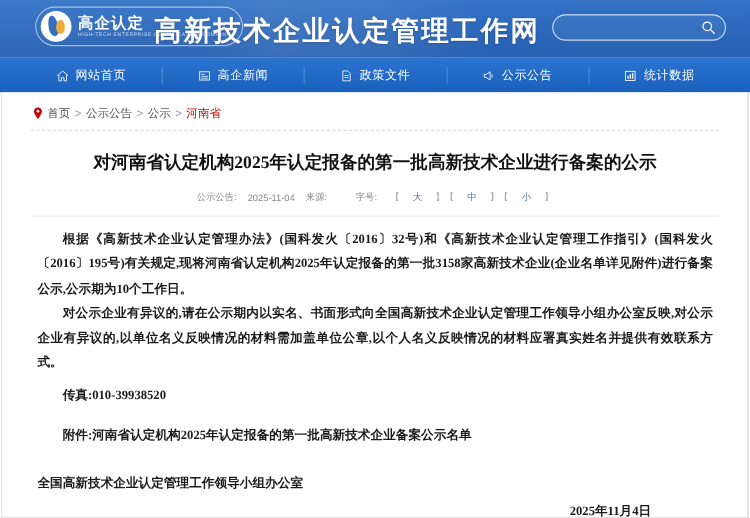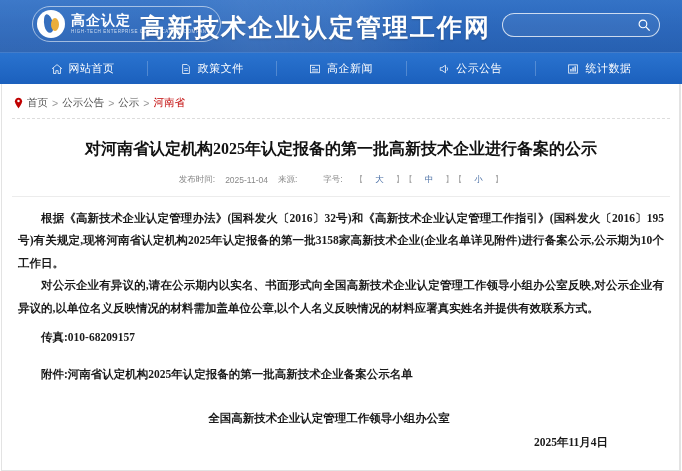--- a/index.html
+++ b/index.html
@@ -146,21 +146,21 @@
 
   
   .content {
     position: relative;
     height: 387px;
     background: #ffffff;
     border-left: 1px solid #e3e3e3;
     border-right: 1px solid #e3e3e3;
     border-bottom: 1px solid #e3e3e3;
     margin: 0 1px;
-    padding: 0 10px;
+    padding: 0 26px;
   }
 
   .breadcrumb {
     display: flex;
     align-items: center;
     gap: 4px;
     padding: 12px 0 8px 2px;
     font-size: 10.5px;
     color: #555555;
     border-bottom: 1px dashed #dddddd;
@@ -201,21 +201,21 @@
     line-height: 1.95;
     padding: 10px 6px 0 6px;
     text-align: justify;
   }
   .doc-body p { margin: 0; font-weight: bold; }
   .ind { text-indent: 2em; }
   .sp { margin-top: 7px !important; }
   .attach { margin-top: 14px !important; }
   .sign {
     margin-top: 22px !important;
-    text-align: center;
+    text-align: left;
     padding-right: 24px;
   }
   .date {
     margin-top: 2px !important;
     text-align: right;
     padding-right: 56px;
   }
 
   
   .edge-line {
@@ -254,35 +254,35 @@
 
     <div class="nav-item">
       <svg class="nav-ico" viewBox="0 0 16 16">
         <path d="M8 2.2 1.8 7.3h1.6V14h3.1v-3.8h3V14h3.1V7.3h1.6z" fill="none" stroke="#ffffff" stroke-width="1.1"></path>
       </svg>
       <span>网站首页</span>
     </div>
 
     <div class="nav-item">
       <svg class="nav-ico" viewBox="0 0 16 16">
-        <path d="M3.5 2h6l3 3v9h-9z" fill="none" stroke="#ffffff" stroke-width="1.1"></path>
-        <line x1="5.5" y1="7.5" x2="10.5" y2="7.5" stroke="#ffffff" stroke-width="1"></line>
-        <line x1="5.5" y1="10" x2="10.5" y2="10" stroke="#ffffff" stroke-width="1"></line>
-      </svg>
-      <span>政策文件</span>
-    </div>
-
-    <div class="nav-item">
-      <svg class="nav-ico" viewBox="0 0 16 16">
         <rect x="2" y="3" width="12" height="10" fill="none" stroke="#ffffff" stroke-width="1.1"></rect>
         <line x1="4" y1="6" x2="8" y2="6" stroke="#ffffff" stroke-width="1"></line>
         <line x1="4" y1="8.5" x2="12" y2="8.5" stroke="#ffffff" stroke-width="1"></line>
         <line x1="4" y1="10.8" x2="12" y2="10.8" stroke="#ffffff" stroke-width="1"></line>
       </svg>
       <span>高企新闻</span>
+    </div>
+
+    <div class="nav-item">
+      <svg class="nav-ico" viewBox="0 0 16 16">
+        <path d="M3.5 2h6l3 3v9h-9z" fill="none" stroke="#ffffff" stroke-width="1.1"></path>
+        <line x1="5.5" y1="7.5" x2="10.5" y2="7.5" stroke="#ffffff" stroke-width="1"></line>
+        <line x1="5.5" y1="10" x2="10.5" y2="10" stroke="#ffffff" stroke-width="1"></line>
+      </svg>
+      <span>政策文件</span>
     </div>
 
 
     <div class="nav-item">
       <svg class="nav-ico" viewBox="0 0 16 16">
         <path d="M3 6.2v3.6h2.2L10 13V3L5.2 6.2z" fill="none" stroke="#ffffff" stroke-width="1.1"></path>
         <path d="M11.8 5.6a3.4 3.4 0 0 1 0 4.8" fill="none" stroke="#ffffff" stroke-width="1"></path>
       </svg>
       <span>公示公告</span>
     </div>
@@ -310,39 +310,39 @@
       <a class="bc-link">公示公告</a>
       <span class="bc-sep">&gt;</span>
       <a class="bc-link">公示</a>
       <span class="bc-sep">&gt;</span>
       <span class="bc-cur">河南省</span>
     </div>
 
     <div class="doc-title">对河南省认定机构2025年认定报备的第一批高新技术企业进行备案的公示</div>
 
     <div class="doc-meta">
-      <span>发布时间:</span>
+      <span>公示公告:</span>
       <span>2025-11-04</span>
       <span>来源:</span>
       <span class="meta-fs">
         <span>字号:</span>
         <span class="fs-brk">【</span>
         <span class="fs-btn">大</span>
         <span class="fs-brk">】【</span>
         <span class="fs-btn">中</span>
         <span class="fs-brk">】【</span>
         <span class="fs-btn">小</span>
         <span class="fs-brk">】</span>
       </span>
     </div>
 
     <div class="doc-body">
       <p class="ind">根据《高新技术企业认定管理办法》(国科发火〔2016〕32号)和《高新技术企业认定管理工作指引》(国科发火〔2016〕195号)有关规定,现将河南省认定机构2025年认定报备的第一批3158家高新技术企业(企业名单详见附件)进行备案公示,公示期为10个工作日。</p>
       <p class="ind">对公示企业有异议的,请在公示期内以实名、书面形式向全国高新技术企业认定管理工作领导小组办公室反映,对公示企业有异议的,以单位名义反映情况的材料需加盖单位公章,以个人名义反映情况的材料应署真实姓名并提供有效联系方式。</p>
-      <p class="ind sp">传真:010-68209157</p>
+      <p class="ind sp">传真:010-39938520</p>
       <p class="ind attach">附件:河南省认定机构2025年认定报备的第一批高新技术企业备案公示名单</p>
       <p class="sign">全国高新技术企业认定管理工作领导小组办公室</p>
       <p class="date">2025年11月4日</p>
     </div>
 
     <div class="edge-line"></div>
   </div>
 </div>
 
 </body></html>

